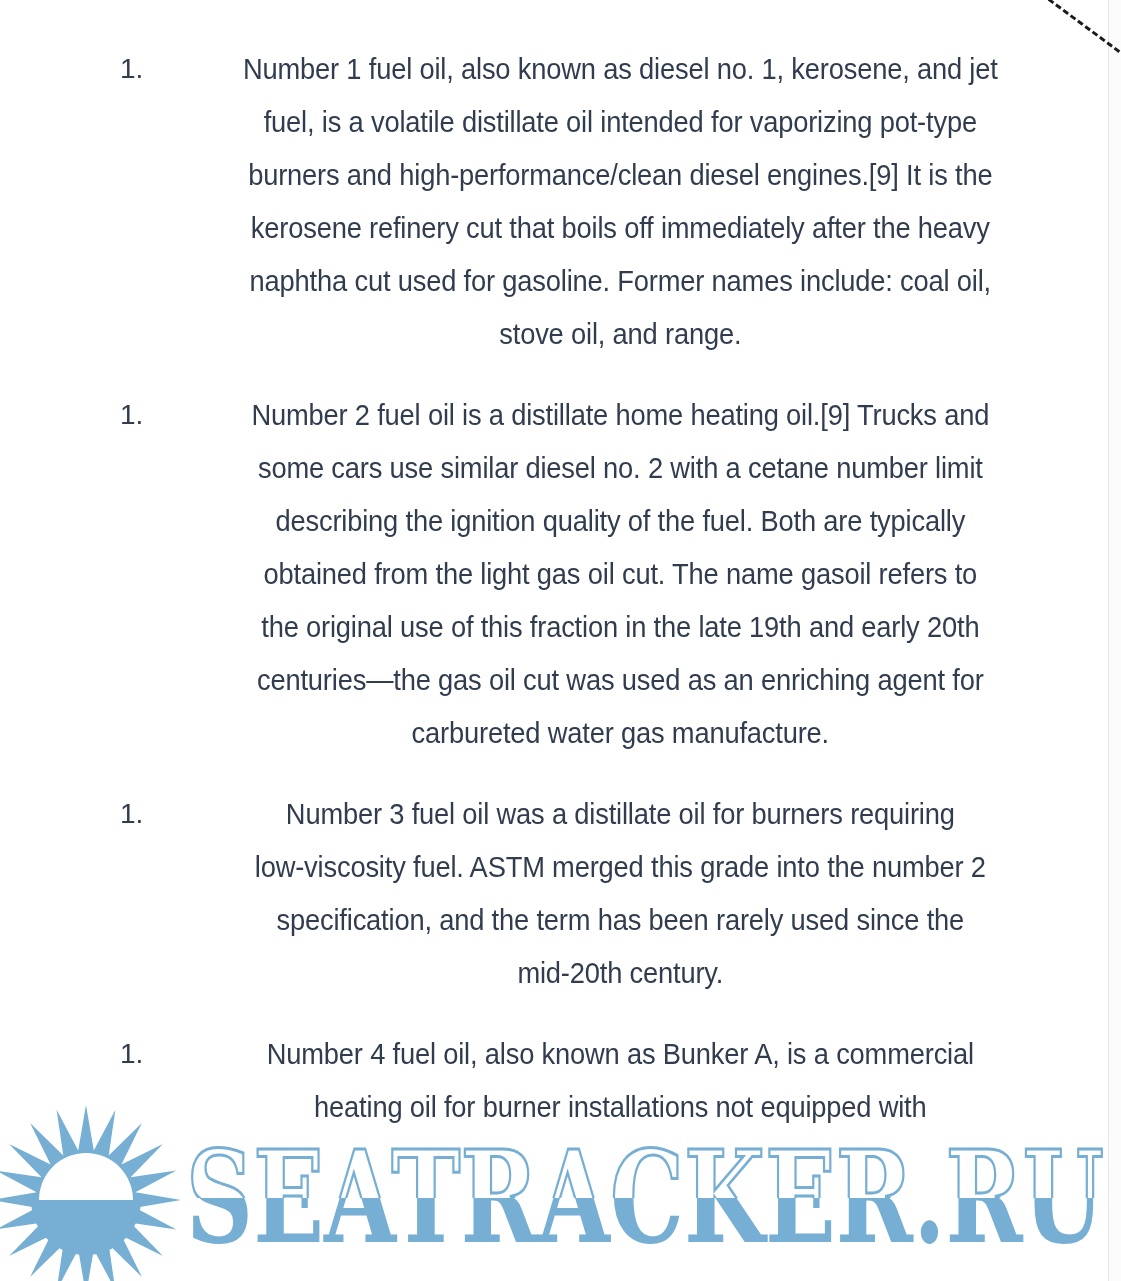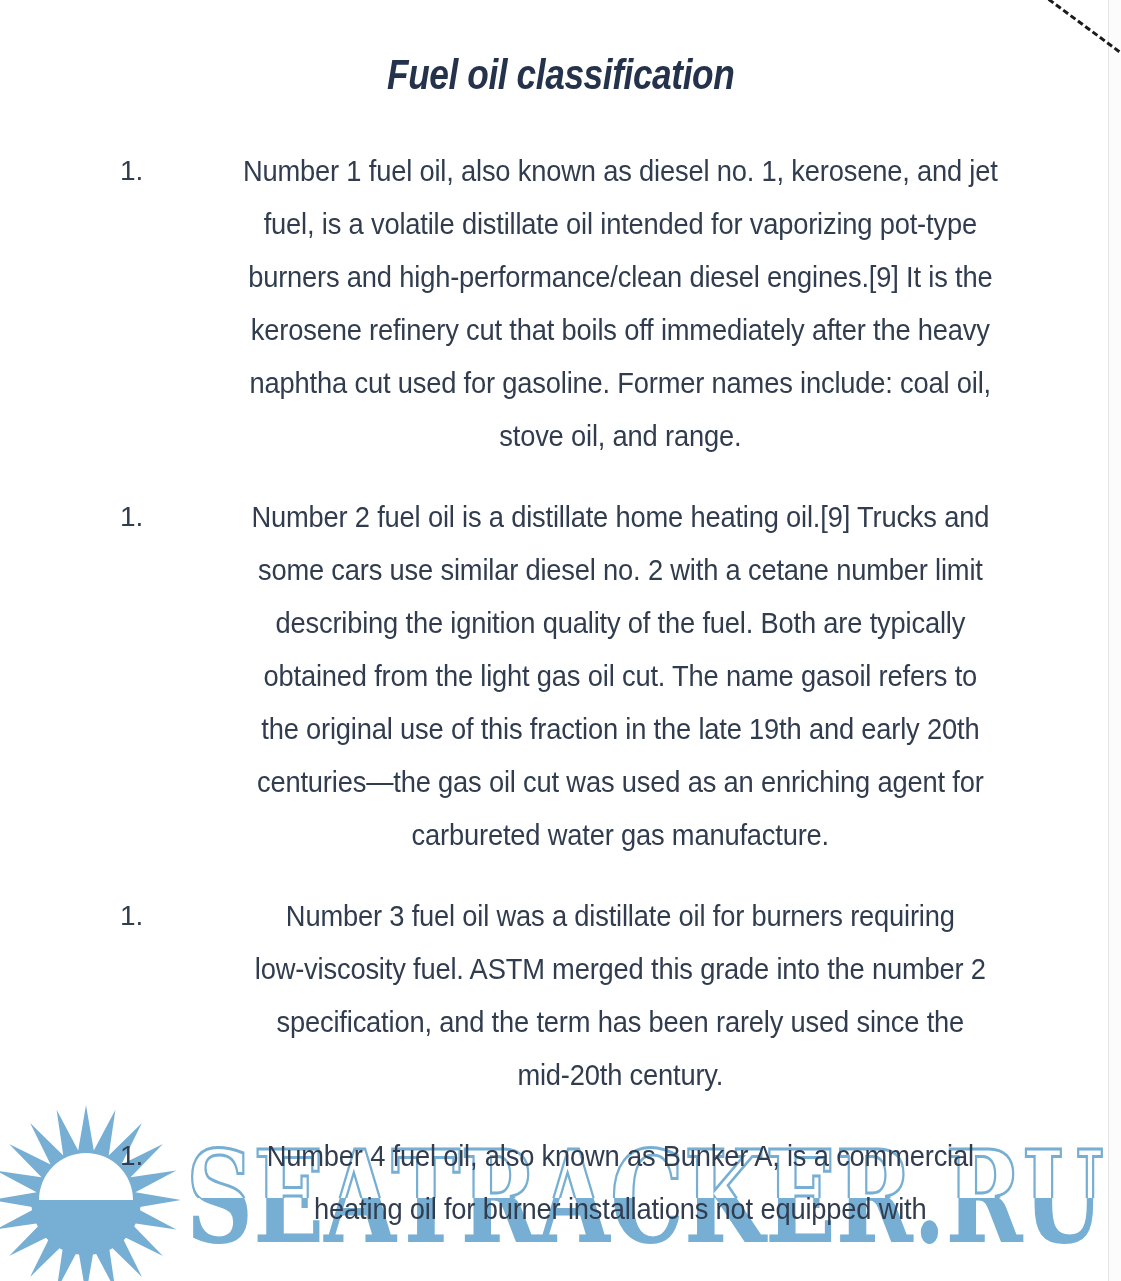--- a/index.html
+++ b/index.html
@@ -104,23 +104,20 @@
     <path fill="#ffffff" d="M53,100 A47,47 0 0 1 147,100 Z"></path>
   </g>
 
   <text x="186" y="1242" textLength="918" lengthAdjust="spacingAndGlyphs" font-family="DejaVu Serif, serif" font-weight="bold" font-size="128" fill="#ffffff" stroke="#76afd3" stroke-width="3" clip-path="url(#wmTop)">SEATRACKER.RU</text>
 
   <text x="186" y="1242" textLength="918" lengthAdjust="spacingAndGlyphs" font-family="DejaVu Serif, serif" font-weight="bold" font-size="128" fill="#76afd3" clip-path="url(#wmBottom)">SEATRACKER.RU</text>
 </svg>
 
 <div class="content">
 
-  <div class="page-title-wrap">
-    <span class="page-title">Fuel oil classification</span>
-  </div>
 
   <div class="fuel-list">
 
     <div class="list-item">
       <span class="item-marker">1.</span>
       <div class="item-lines">
         <div class="text-line">Number 1 fuel oil, also known as diesel no. 1, kerosene, and jet</div>
         <div class="text-line">fuel, is a volatile distillate oil intended for vaporizing pot-type</div>
         <div class="text-line">burners and high-performance/clean diesel engines.[9] It is the</div>
         <div class="text-line">kerosene refinery cut that boils off immediately after the heavy</div>

